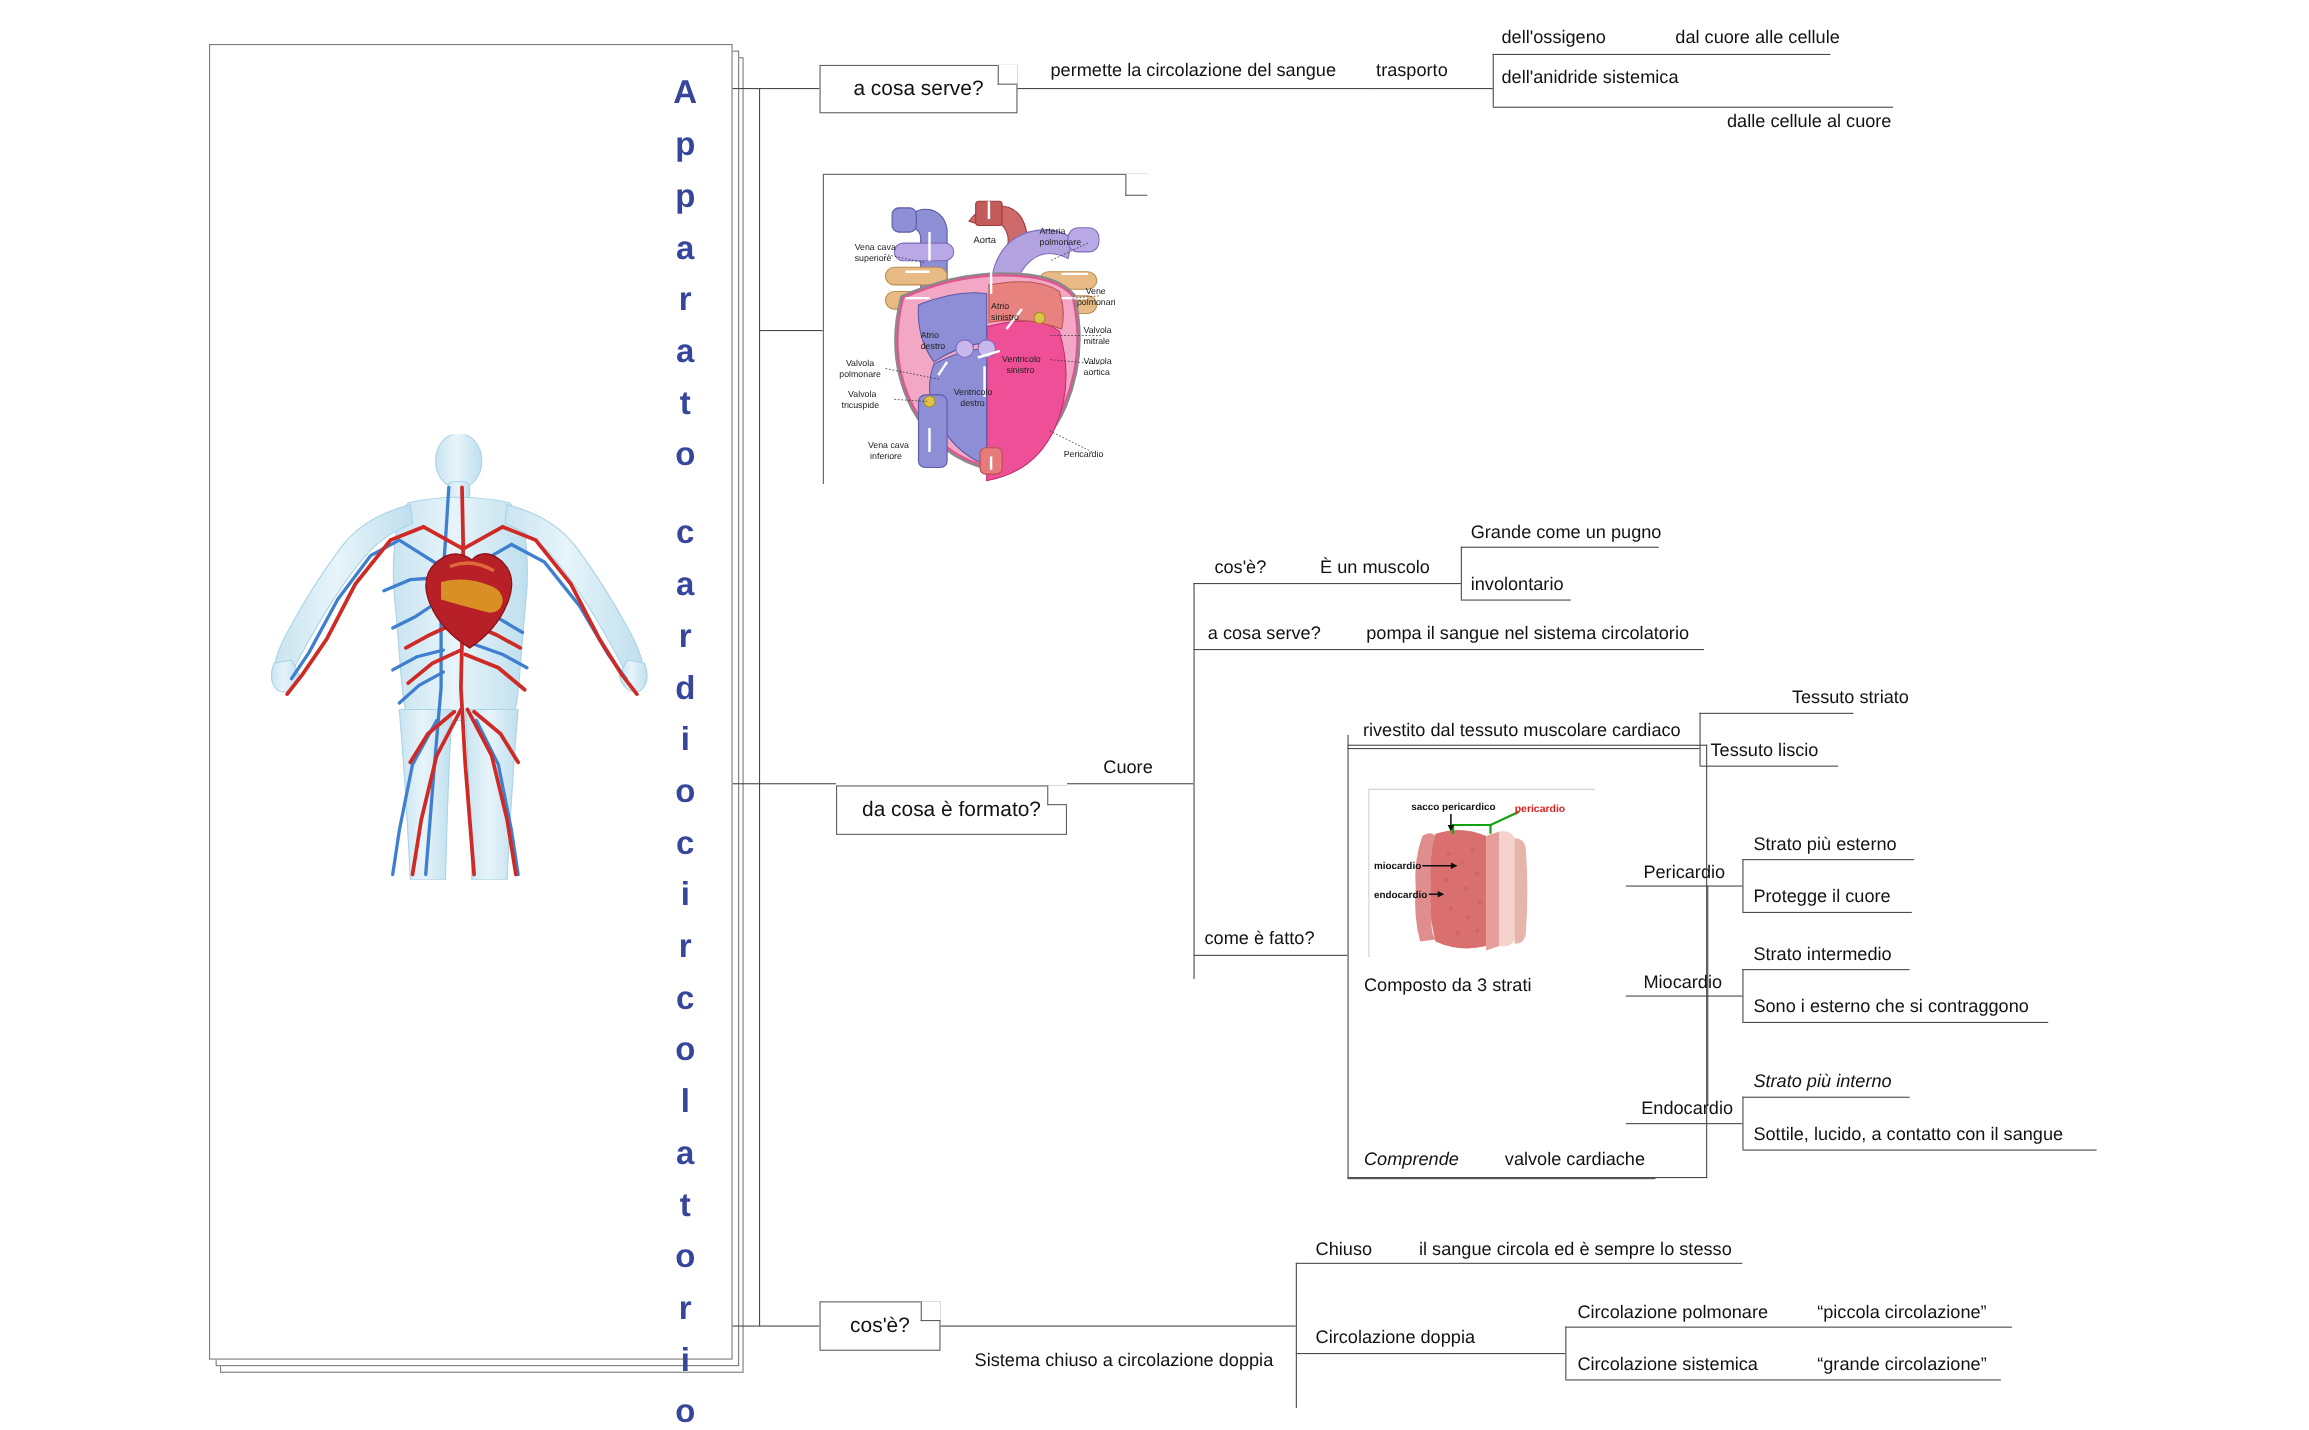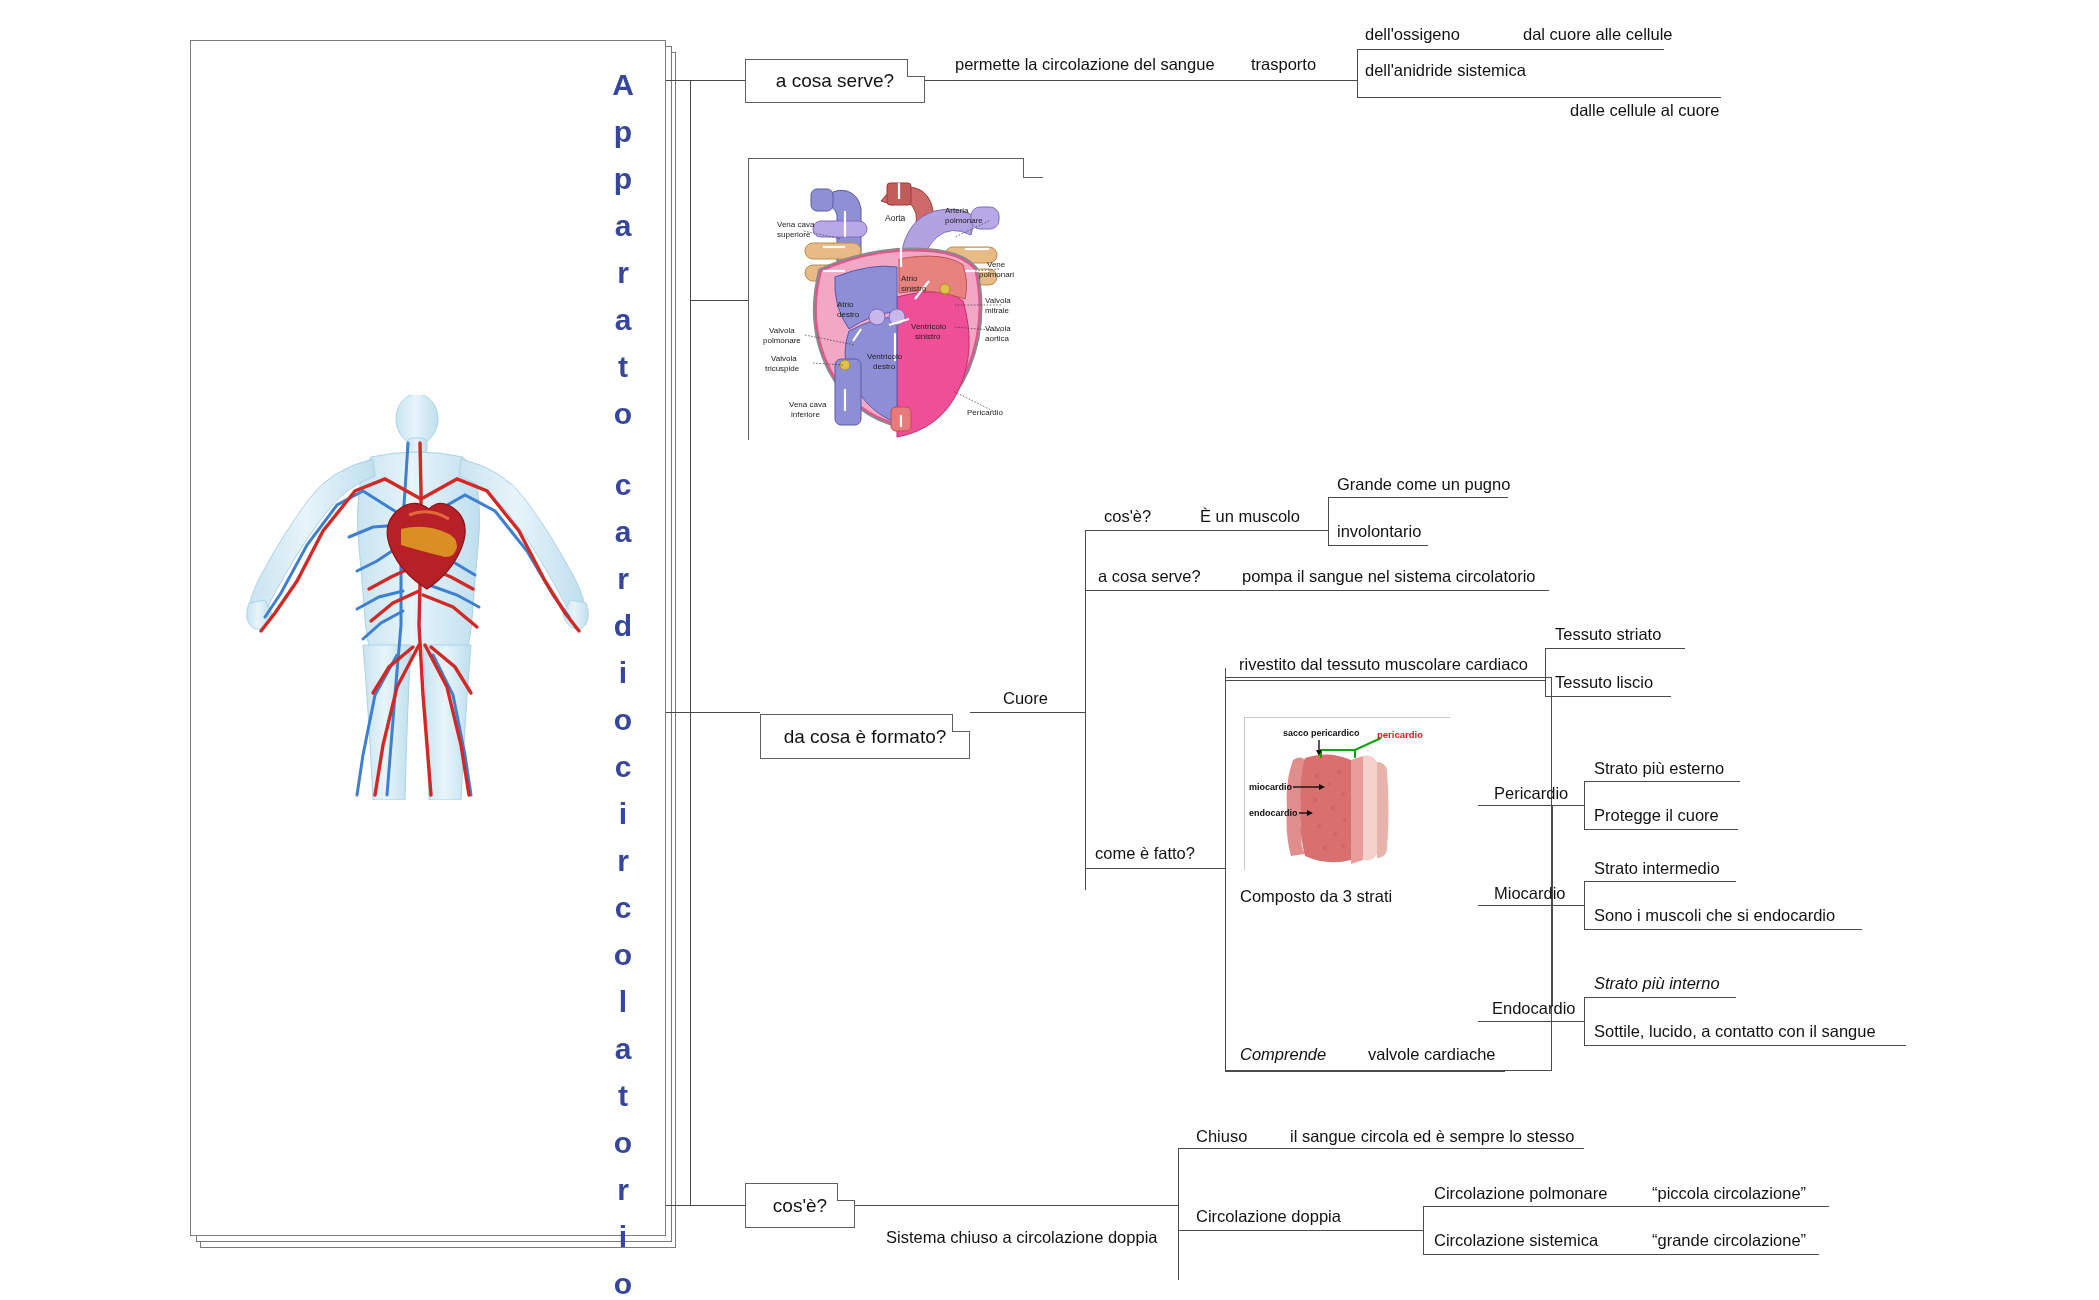--- a/index.html
+++ b/index.html
@@ -367,21 +367,21 @@
   <div class="hline abs" style="left:1085px; top:590px; width:464px;"></div>
 
   <div class="lbl" style="left:1095px; top:845px;">come è fatto?</div>
   <div class="hline abs" style="left:1085px; top:868px; width:140px;"></div>
 
   <div class="vline abs" style="left:1225px; top:668px; height:403px;"></div>
 
   <div class="lbl" style="left:1239px; top:656px;">rivestito dal tessuto muscolare cardiaco</div>
   <div class="hline abs" style="left:1225px; top:680px; width:320px;"></div>
   <div class="vline abs" style="left:1545px; top:648px; height:48px;"></div>
-  <div class="lbl" style="left:1555px; top:626px;">Tessuto striato</div>
+  <div class="lbl" style="left:1629px; top:626px;">Tessuto striato</div>
   <div class="hline abs" style="left:1545px; top:648px; width:140px;"></div>
   <div class="lbl" style="left:1555px; top:674px;">Tessuto liscio</div>
   <div class="hline abs" style="left:1545px; top:696px; width:126px;"></div>
 
   <div class="abs" style="left:1225px; top:677px; width:327px; height:394px; border:1.4px solid #4a4a4a; border-left:none; background:transparent;"></div>
   <div class="lbl" style="left:1240px; top:888px;">Composto da 3 strati</div>
 
   <div class="inner-frame" style="left:1244px; top:717px; width:206px; height:153px; background:#fff;">
     <svg viewBox="0 0 206 153" width="206" height="153">
       <rect x="0" y="0" width="206" height="153" fill="#ffffff"></rect>
@@ -432,21 +432,21 @@
   <div class="lbl" style="left:1594px; top:760px;">Strato più esterno</div>
   <div class="hline abs" style="left:1584px; top:781px; width:156px;"></div>
   <div class="lbl" style="left:1594px; top:807px;">Protegge il cuore</div>
   <div class="hline abs" style="left:1584px; top:829px; width:154px;"></div>
 
   <div class="lbl" style="left:1494px; top:885px;">Miocardio</div>
   <div class="hline abs" style="left:1478px; top:905px; width:106px;"></div>
   <div class="vline abs" style="left:1584px; top:881px; height:48px;"></div>
   <div class="lbl" style="left:1594px; top:860px;">Strato intermedio</div>
   <div class="hline abs" style="left:1584px; top:881px; width:152px;"></div>
-  <div class="lbl" style="left:1594px; top:907px;">Sono i muscoli che si endocardio</div>
+  <div class="lbl" style="left:1594px; top:907px;">Sono i esterno che si contraggono</div>
   <div class="hline abs" style="left:1584px; top:929px; width:278px;"></div>
 
   <div class="lbl" style="left:1492px; top:1000px;">Endocardio</div>
   <div class="hline abs" style="left:1478px; top:1021px; width:106px;"></div>
   <div class="vline abs" style="left:1584px; top:997px; height:48px;"></div>
   <div class="lbl" style="left:1594px; top:975px;font-style:italic;">Strato più interno</div>
   <div class="hline abs" style="left:1584px; top:997px; width:152px;"></div>
   <div class="lbl" style="left:1594px; top:1023px;">Sottile, lucido, a contatto con il sangue</div>
   <div class="hline abs" style="left:1584px; top:1045px; width:322px;"></div>
 

